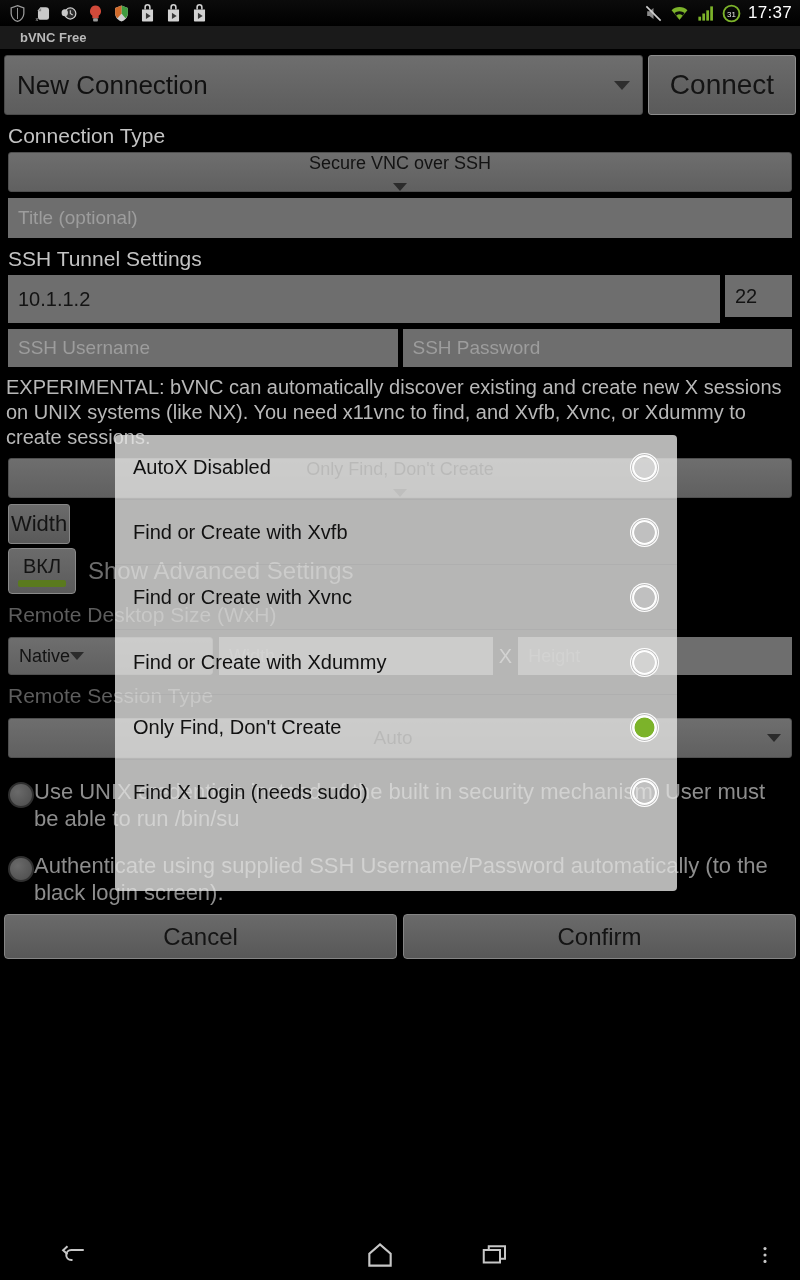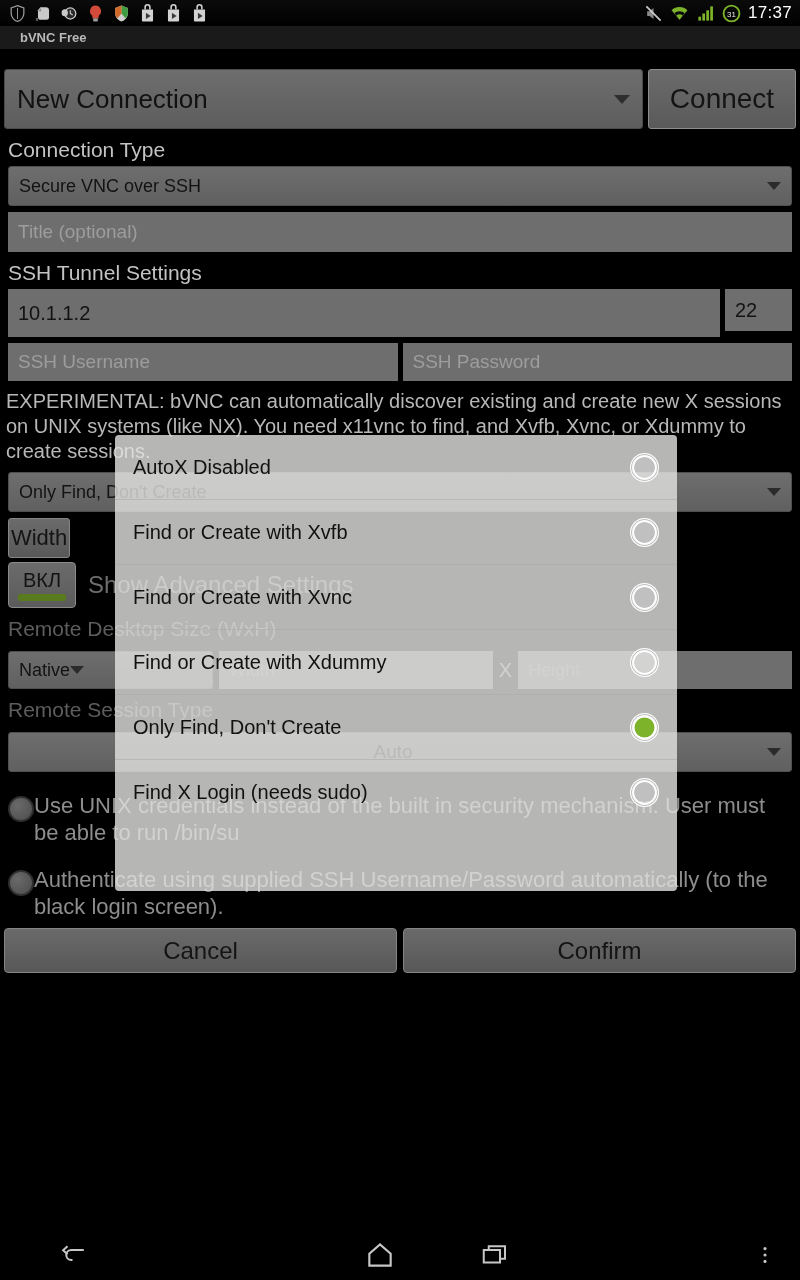--- a/index.html
+++ b/index.html
@@ -26,21 +26,21 @@
   .titlebar {
     position: absolute; top: 26px; left: 0; width: 800px; height: 23px;
     background: #1a1a1a;
     display: flex; align-items: center;
   }
   .titlebar .t {
     color: #b9b9b9; font-size: 13px; font-weight: bold; padding-left: 20px;
   }
 
   
-  .content { position: absolute; top: 63px; left: 0; width: 800px; height: 1180px; }
+  .content { position: absolute; top: 49px; left: 0; width: 800px; height: 1180px; }
 
   .row-top { display: flex; padding: 6px 4px 0 4px; gap: 5px; }
   .spinner-big {
     flex: 1; height: 60px; background: linear-gradient(#6e6e6e, #5d5d5d);
     border: 1px solid #4a4a4a; border-radius: 3px;
     display: flex; align-items: center; padding: 0 12px;
     color: #111; font-size: 26px;
   }
   .spinner-big .lab { flex: 1; }
   .caret-dn {
@@ -51,21 +51,21 @@
     width: 148px; height: 60px; background: linear-gradient(#6b6b6b, #5a5a5a);
     border: 1px solid #8d8d8d; border-radius: 3px;
     color: #141414; font-size: 28px; display: flex; align-items: center; justify-content: center;
   }
 
   .section-label { color: #c3c3c3; font-size: 21px; padding: 9px 8px 4px 8px; }
 
   .spinner {
     margin: 0 8px; height: 40px; background: linear-gradient(#6e6e6e, #606060);
     border: 1px solid #4f4f4f; border-radius: 3px;
-    display: flex; align-items: center; padding: 0 10px; color: #131313; font-size: 18px;
+    display: flex; align-items: center; padding: 0 10px; color: #131313; font-size: 18px; flex-direction: column;
   }
   .spinner .lab { flex: 1; }
   .caret-sm {
     width: 0; height: 0; border-left: 7px solid transparent;
     border-right: 7px solid transparent; border-top: 8px solid #2b2b2b;
   }
 
   .field {
     margin: 6px 8px 0 8px; height: 40px; background: #6e6e6e;
     display: flex; align-items: center; padding: 0 10px;

